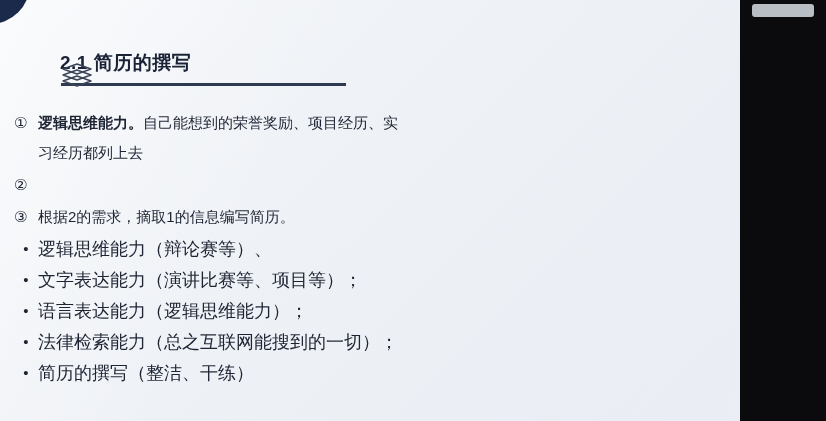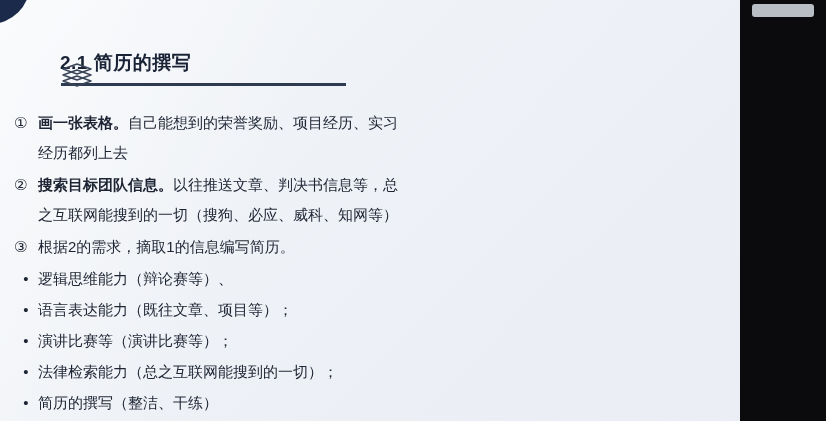--- a/index.html
+++ b/index.html
@@ -149,21 +149,21 @@
   }
   .bullet-marker {
     width: 24px;
     flex: 0 0 24px;
     text-align: center;
     font-size: 15px;
     color: #1d2433;
     line-height: 30px;
   }
   .bullet-text {
-    font-size: 15px;
+    font-size: 18px;
     color: #1d2433;
     line-height: 30px;
   }
 </style>
 </head>
 <body>
 
 <div class="screen">
 
   <div class="slide">
@@ -182,46 +182,45 @@
           <path d="M3 13 L17 8 L31 13 L17 18 Z"></path>
           <path d="M3 19 L17 14 L31 19 L17 24 Z"></path>
         </g>
       </svg>
     </div>
 
     <div class="body">
 
       <div class="num-item">
         <div class="num-marker">①</div>
-        <div class="num-text"><span class="lead">画一张表格。</span><span>自己能想到的荣誉奖励、项目经历、实习经历都列上去</span></div>
+        <div class="num-text"><span class="lead">逻辑思维能力。</span><span>自己能想到的荣誉奖励、项目经历、实习经历都列上去</span></div>
       </div>
 
       <div class="num-item">
         <div class="num-marker">②</div>
-        <div class="num-text"><span class="lead">搜索目标团队信息。</span><span>以往推送文章、判决书信息等，总之互联网能搜到的一切（搜狗、必应、威科、知网等）</span></div>
       </div>
 
       <div class="num-item">
         <div class="num-marker">③</div>
         <div class="num-text all-bold">根据2的需求，摘取1的信息编写简历。</div>
       </div>
 
       <div class="bullet-item">
         <div class="bullet-marker">•</div>
         <div class="bullet-text">逻辑思维能力（辩论赛等）、</div>
       </div>
 
       <div class="bullet-item">
         <div class="bullet-marker">•</div>
-        <div class="bullet-text">语言表达能力（既往文章、项目等）；</div>
-      </div>
-
-      <div class="bullet-item">
-        <div class="bullet-marker">•</div>
-        <div class="bullet-text">演讲比赛等（演讲比赛等）；</div>
+        <div class="bullet-text">文字表达能力（演讲比赛等、项目等）；</div>
+      </div>
+
+      <div class="bullet-item">
+        <div class="bullet-marker">•</div>
+        <div class="bullet-text">语言表达能力（逻辑思维能力）；</div>
       </div>
 
       <div class="bullet-item">
         <div class="bullet-marker">•</div>
         <div class="bullet-text">法律检索能力（总之互联网能搜到的一切）；</div>
       </div>
 
       <div class="bullet-item">
         <div class="bullet-marker">•</div>
         <div class="bullet-text">简历的撰写（整洁、干练）</div>

